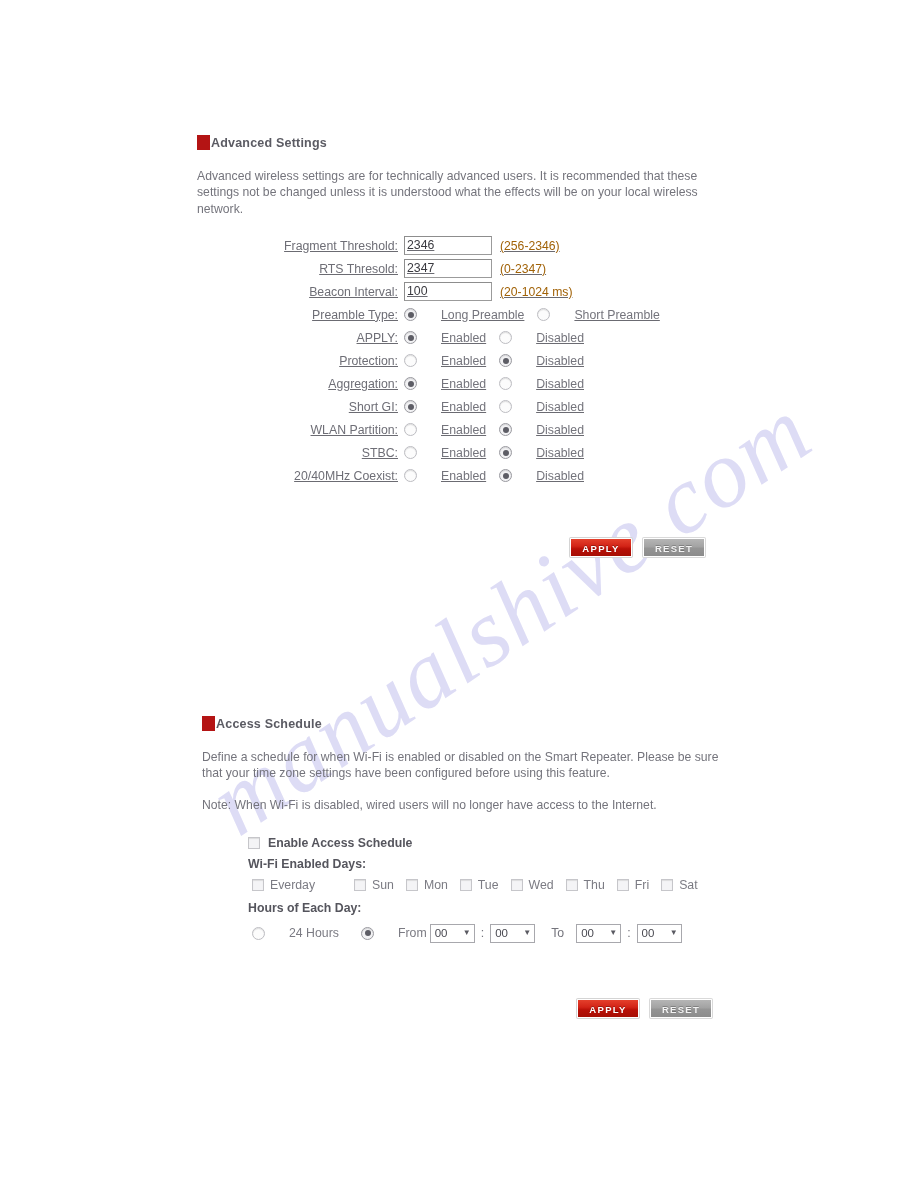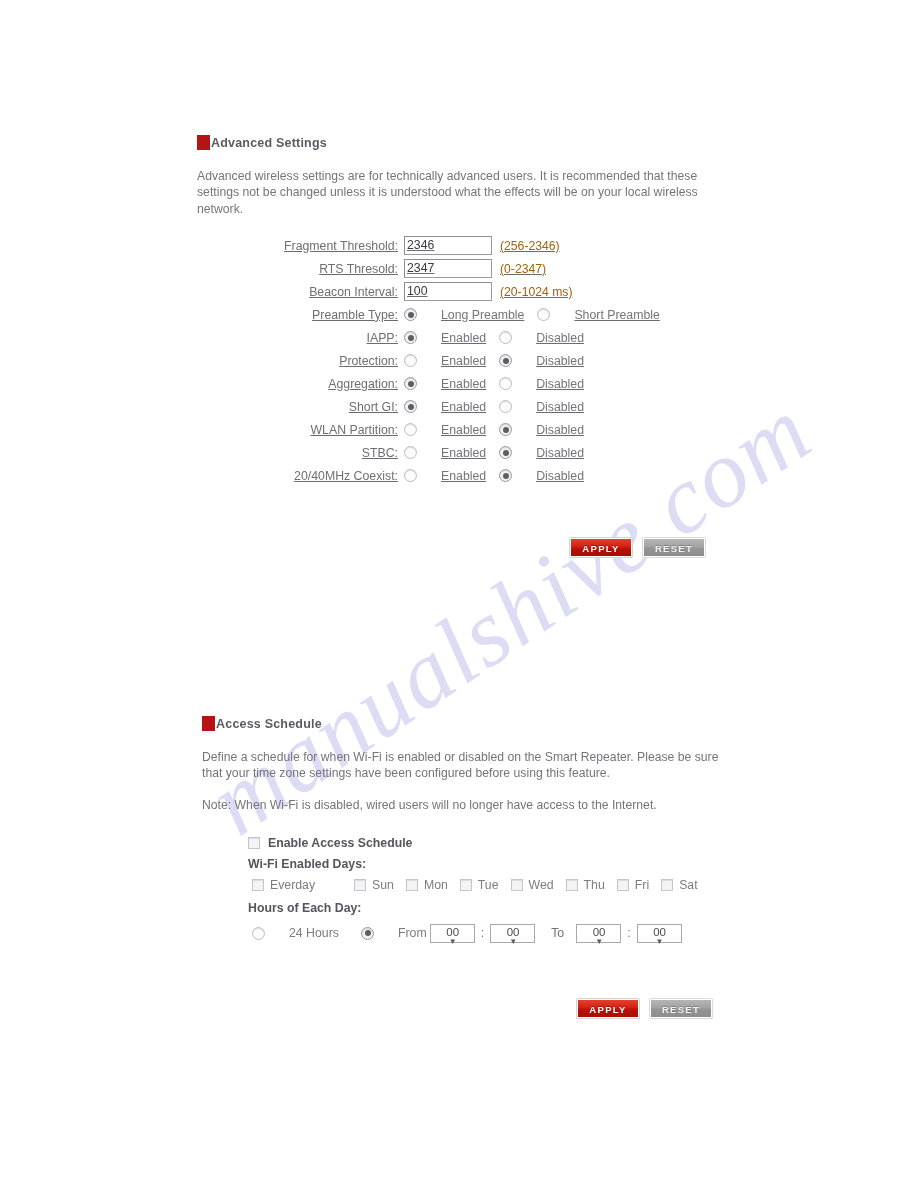--- a/index.html
+++ b/index.html
@@ -240,21 +240,20 @@
     height: 15px;
     padding: 1px 3px 1px 4px;
     margin: 0 3px;
     font-family: "Liberation Sans", sans-serif;
     font-size: 11.5px;
     color: #4a4a52;
     background: #ffffff;
     border: 1px solid #a8a8ad;
     box-sizing: content-box;
     cursor: pointer;
-    flex-direction: column;
   }
   .sel .caret { font-size: 8px; color: #5a5a62; line-height: 1; }
   .colon { margin: 0 3px; color: #74747c; font-size: 12.3px; }
   .to { margin: 0 9px 0 13px; color: #74747c; font-size: 12.3px; }
 </style>
 </head>
 <body>
 
 <div class="watermark">manualshive.com</div>
 
@@ -295,21 +294,21 @@
         <span class="radio on"></span>
         <span>Long Preamble</span>
       </span>
       <span class="opt">
         <span class="radio"></span>
         <span>Short Preamble</span>
       </span>
     </div>
 
     <div class="row">
-      <span class="lbl">IAPP:</span>
+      <span class="lbl">APPLY:</span>
       <span class="opt">
         <span class="radio on"></span>
         <span>Enabled</span>
       </span>
       <span class="opt">
         <span class="radio"></span>
         <span>Disabled</span>
       </span>
     </div>
 

